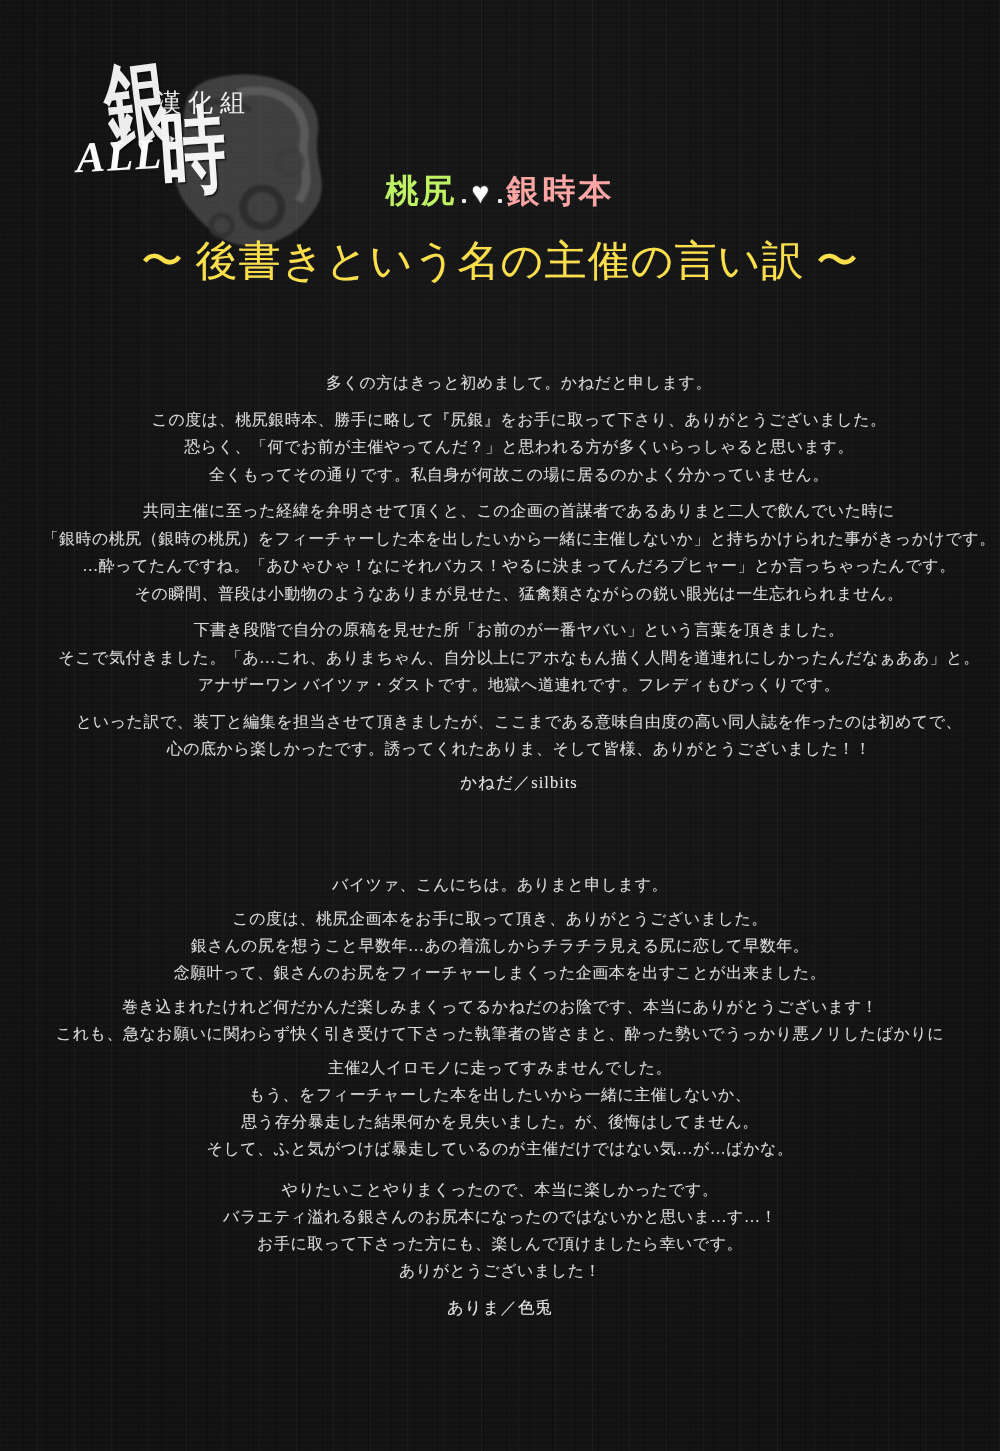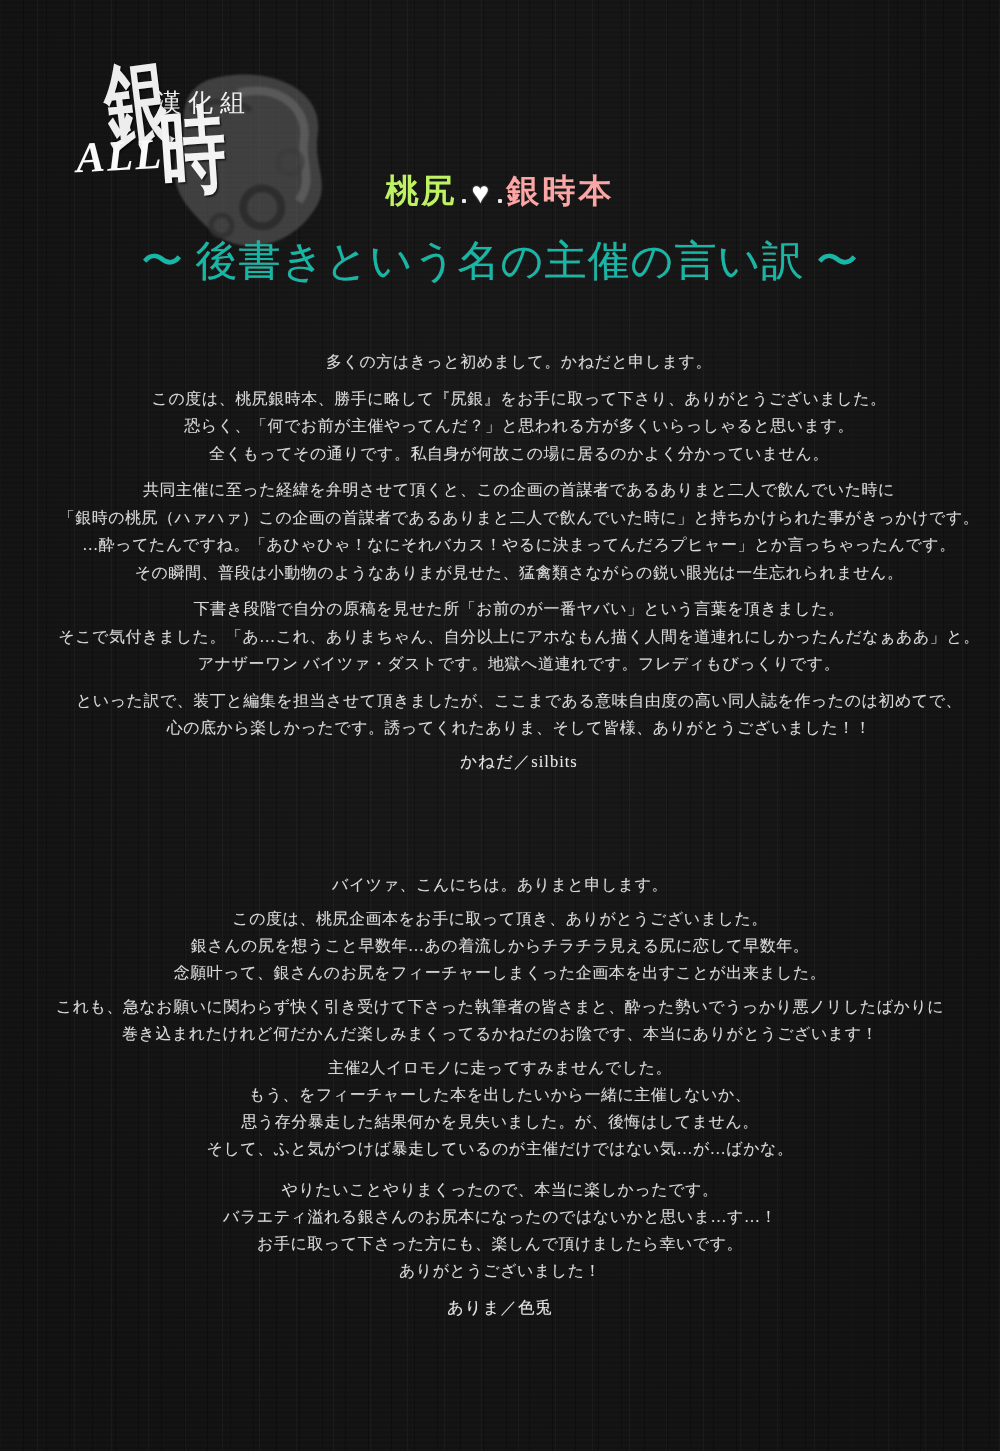--- a/index.html
+++ b/index.html
@@ -71,28 +71,28 @@
   }
   .peach-icon::before,.peach-icon::after{
     content:"";display:inline-block;width:4px;height:4px;
     background:#e9e9e9;border-radius:1px;vertical-align:baseline;
   }
   .peach-icon::before{margin-right:6px;}
   .peach-icon::after{margin-left:6px;}
   .subtitle{
     position:absolute;left:0;right:0;top:234px;
     text-align:center;
-    font-size:42px;font-weight:500;color:#14b8a6;
+    font-size:42px;font-weight:500;color:#fde047;
     letter-spacing:1px;line-height:1.3;
     text-shadow:0 0 1px rgba(255,255,255,0.35);
   }
 
   
   .afterword{position:absolute;left:0;right:0;text-align:center;color:var(--text);}
-  .afterword-kaneda{top:348px;padding-left:38px;}
+  .afterword-kaneda{top:369px;padding-left:38px;}
   .afterword-arima{top:871px;}
   .para{margin:0 0 9px 0;}
   .afterword-arima .para{margin-bottom:7px;}
   .line{
     font-size:16px;line-height:27.5px;
     letter-spacing:0.5px;white-space:nowrap;
     text-shadow:0 0 1px rgba(230,230,230,0.3);
   }
   .afterword-arima .line{line-height:27px;}
   .para-gap{margin-top:14px;}
@@ -135,21 +135,21 @@
     <div class="para">
       <div class="line">多くの方はきっと初めまして。かねだと申します。</div>
     </div>
     <div class="para">
       <div class="line">この度は、桃尻銀時本、勝手に略して『尻銀』をお手に取って下さり、ありがとうございました。</div>
       <div class="line">恐らく、「何でお前が主催やってんだ？」と思われる方が多くいらっしゃると思います。</div>
       <div class="line">全くもってその通りです。私自身が何故この場に居るのかよく分かっていません。</div>
     </div>
     <div class="para">
       <div class="line">共同主催に至った経緯を弁明させて頂くと、この企画の首謀者であるありまと二人で飲んでいた時に</div>
-      <div class="line">「銀時の桃尻（ハァハァ）この企画の首謀者であるありまと二人で飲んでいた時に」と持ちかけられた事がきっかけです。</div>
+      <div class="line">「銀時の桃尻（銀時の桃尻）をフィーチャーした本を出したいから一緒に主催しないか」と持ちかけられた事がきっかけです。</div>
       <div class="line">…酔ってたんですね。「あひゃひゃ！なにそれバカス！やるに決まってんだろプヒャー」とか言っちゃったんです。</div>
       <div class="line">その瞬間、普段は小動物のようなありまが見せた、猛禽類さながらの鋭い眼光は一生忘れられません。</div>
     </div>
     <div class="para">
       <div class="line">下書き段階で自分の原稿を見せた所「お前のが一番ヤバい」という言葉を頂きました。</div>
       <div class="line">そこで気付きました。「あ…これ、ありまちゃん、自分以上にアホなもん描く人間を道連れにしかったんだなぁああ」と。</div>
       <div class="line">アナザーワン バイツァ・ダストです。地獄へ道連れです。フレディもびっくりです。</div>
     </div>
     <div class="para">
       <div class="line">といった訳で、装丁と編集を担当させて頂きましたが、ここまである意味自由度の高い同人誌を作ったのは初めてで、</div>
@@ -161,22 +161,22 @@
   <section class="afterword afterword-arima">
     <div class="para">
       <div class="line">バイツァ、こんにちは。ありまと申します。</div>
     </div>
     <div class="para">
       <div class="line">この度は、桃尻企画本をお手に取って頂き、ありがとうございました。</div>
       <div class="line">銀さんの尻を想うこと早数年…あの着流しからチラチラ見える尻に恋して早数年。</div>
       <div class="line">念願叶って、銀さんのお尻をフィーチャーしまくった企画本を出すことが出来ました。</div>
     </div>
     <div class="para">
+      <div class="line">巻き込まれたけれど何だかんだ楽しみまくってるかねだのお陰です、本当にありがとうございます！</div>
       <div class="line">これも、急なお願いに関わらず快く引き受けて下さった執筆者の皆さまと、酔った勢いでうっかり悪ノリしたばかりに</div>
-      <div class="line">巻き込まれたけれど何だかんだ楽しみまくってるかねだのお陰です、本当にありがとうございます！</div>
     </div>
     <div class="para">
       <div class="line">主催2人イロモノに走ってすみませんでした。</div>
       <div class="line">もう、をフィーチャーした本を出したいから一緒に主催しないか、</div>
       <div class="line">思う存分暴走した結果何かを見失いました。が、後悔はしてません。</div>
       <div class="line">そして、ふと気がつけば暴走しているのが主催だけではない気…が…ばかな。</div>
     </div>
     <div class="para para-gap">
       <div class="line">やりたいことやりまくったので、本当に楽しかったです。</div>
       <div class="line">バラエティ溢れる銀さんのお尻本になったのではないかと思いま…す…！</div>

